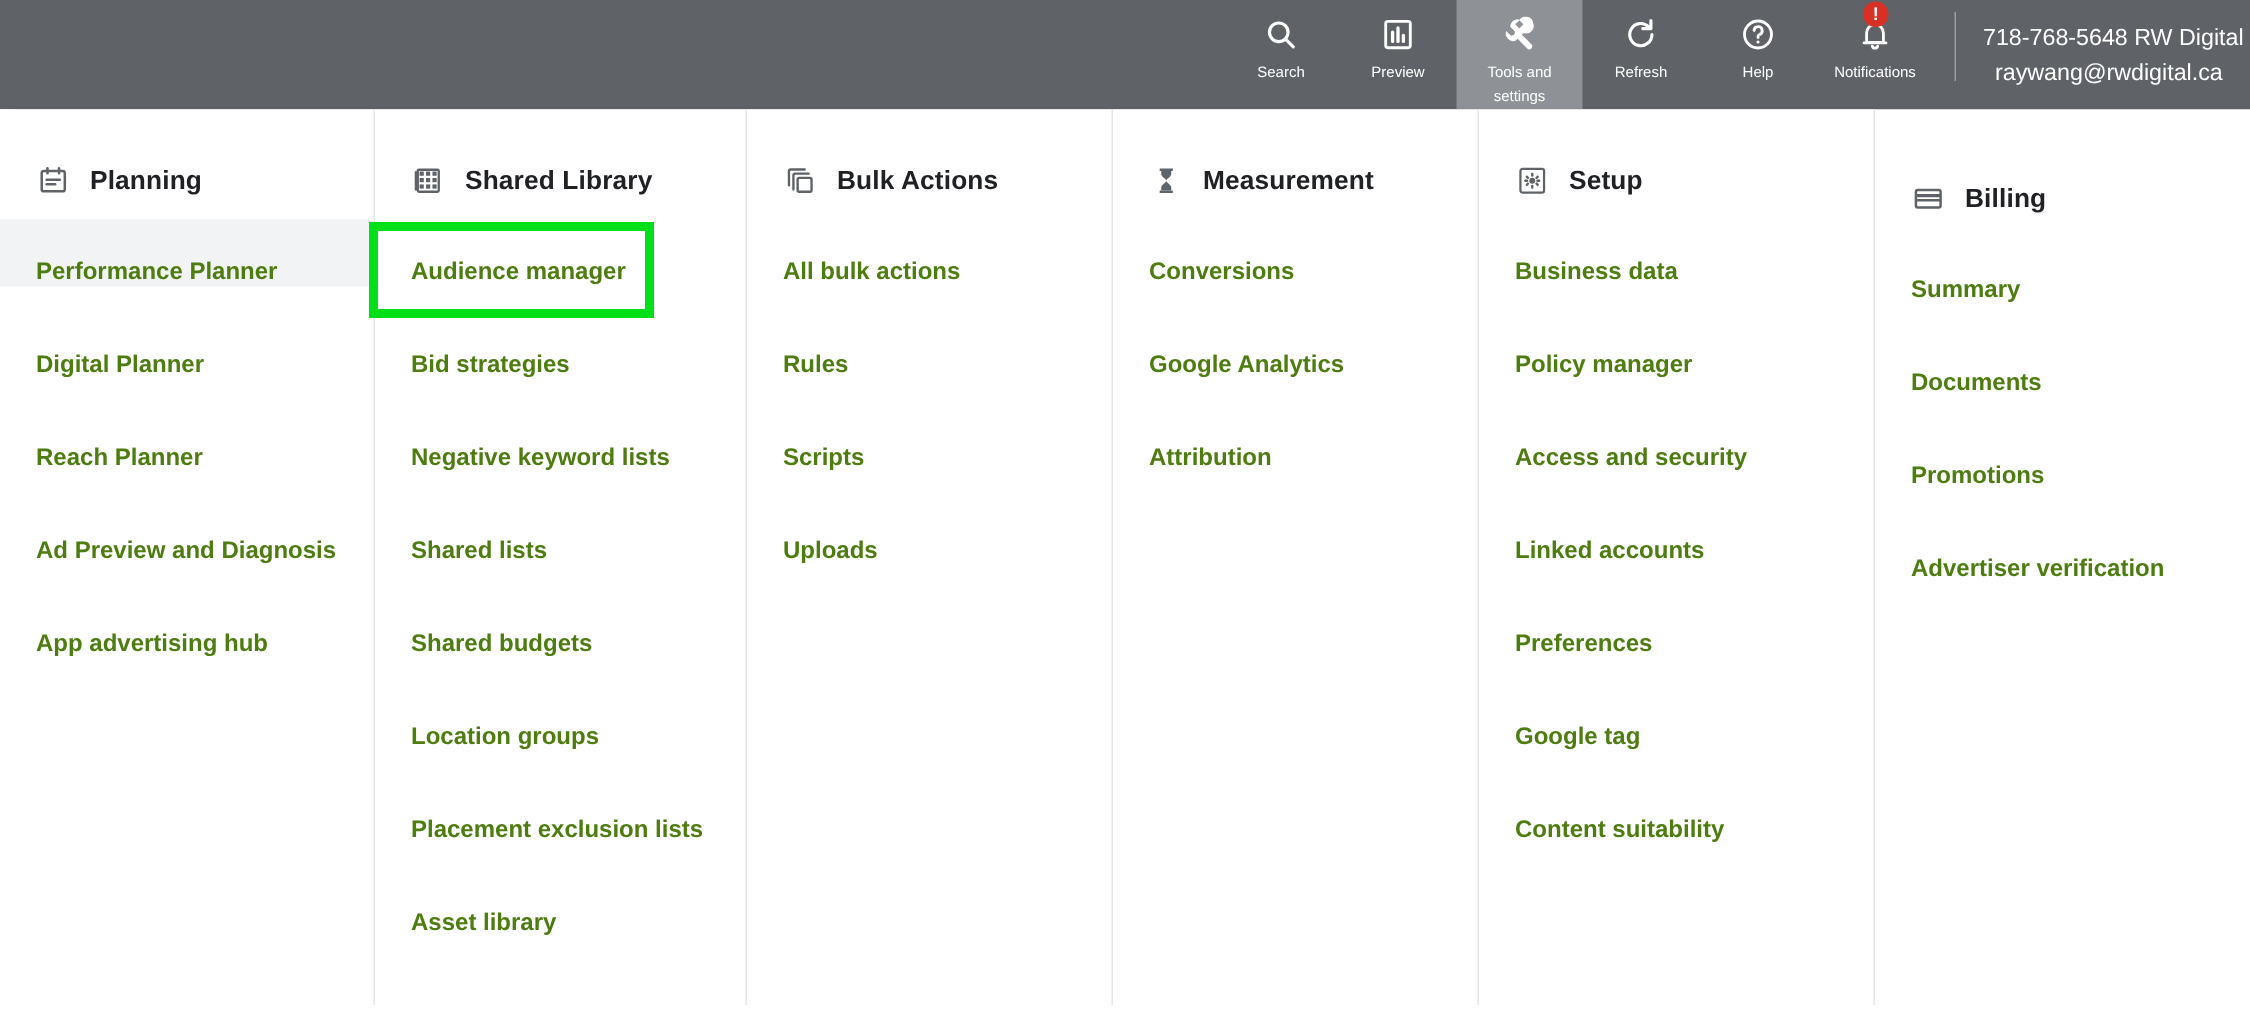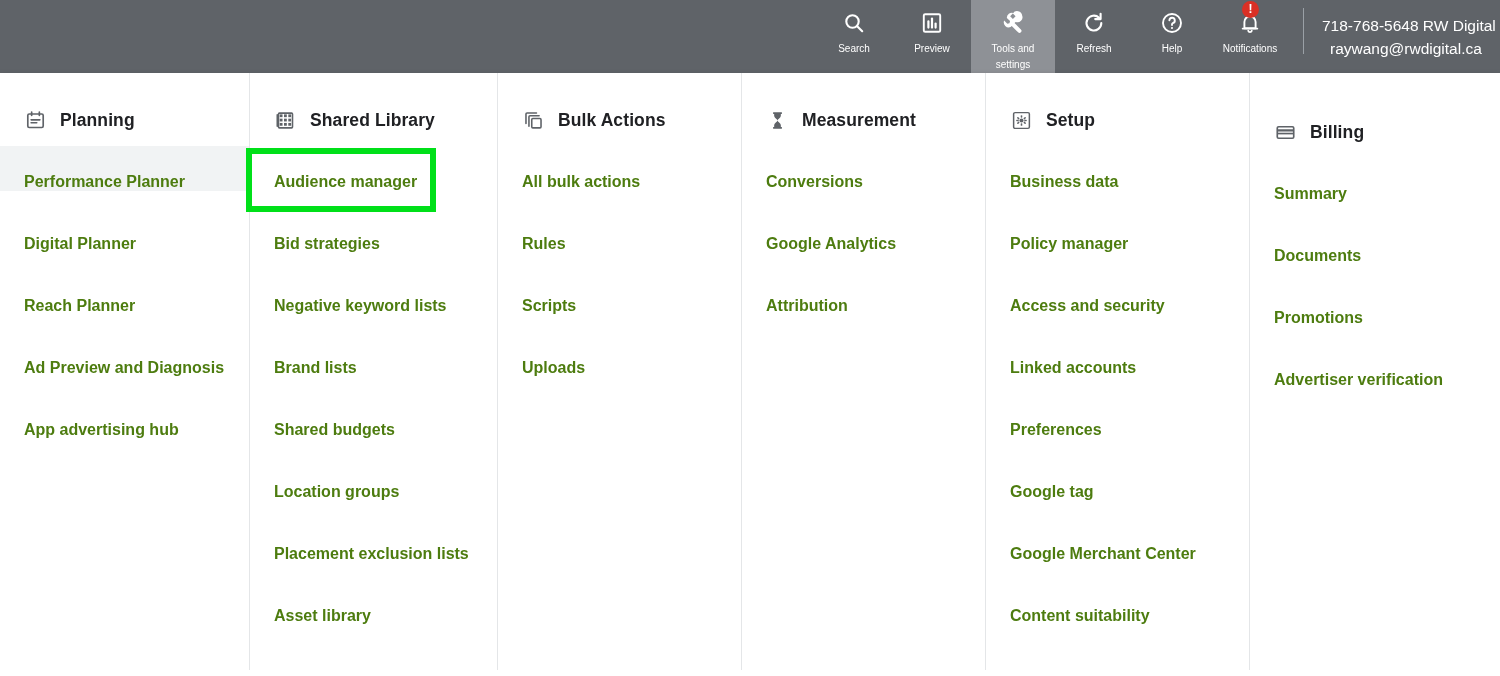--- a/index.html
+++ b/index.html
@@ -348,21 +348,21 @@
             <rect x="15.2" y="14.8" width="3.2" height="3.2" fill="#5f6368" stroke="none"></rect>
             <rect x="4" y="3.6" width="16" height="16.8" rx="1"></rect>
           </svg>
         </span>
         <span class="hdr-text">Shared Library</span>
       </div>
       <div class="col-items">
         <div class="menu-item">Audience manager</div>
         <div class="menu-item">Bid strategies</div>
         <div class="menu-item">Negative keyword lists</div>
-        <div class="menu-item">Brand lists</div>
+        <div class="menu-item">Shared lists</div>
         <div class="menu-item">Shared budgets</div>
         <div class="menu-item">Location groups</div>
         <div class="menu-item">Placement exclusion lists</div>
         <div class="menu-item">Asset library</div>
       </div>
     </div>
 
     <div class="col col-2">
       <div class="col-header">
         <span class="hdr-icon">
@@ -419,21 +419,20 @@
         </span>
         <span class="hdr-text">Setup</span>
       </div>
       <div class="col-items">
         <div class="menu-item">Business data</div>
         <div class="menu-item">Policy manager</div>
         <div class="menu-item">Access and security</div>
         <div class="menu-item">Linked accounts</div>
         <div class="menu-item">Preferences</div>
         <div class="menu-item">Google tag</div>
-        <div class="menu-item">Google Merchant Center</div>
         <div class="menu-item">Content suitability</div>
       </div>
     </div>
 
     <div class="col col-5">
       <div class="col-header">
         <span class="hdr-icon">
           <svg width="21" height="21" viewBox="0 0 24 24" fill="none" stroke="#5f6368" stroke-width="1.9">
             <rect x="2.6" y="5.4" width="18.8" height="13.2" rx="1.5"></rect>
             <line x1="2.6" y1="9.6" x2="21.4" y2="9.6" stroke-width="2.6"></line>

